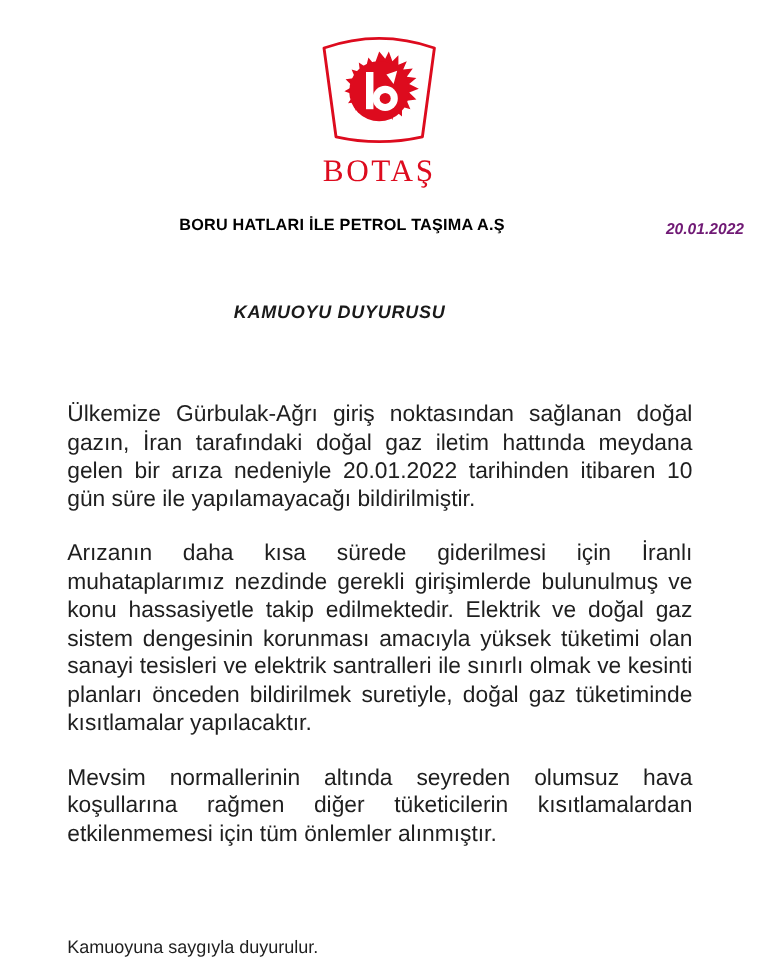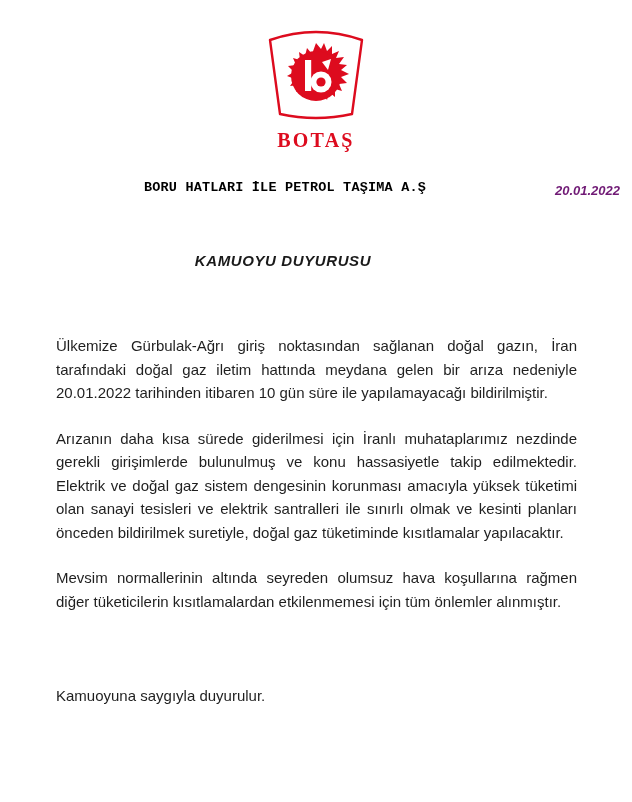--- a/index.html
+++ b/index.html
@@ -33,41 +33,41 @@
     align-items: center;
   }
   .logo-mark {
     width: 112px;
     height: 106px;
     display: block;
   }
   .logo-wordmark {
     margin-top: 2px;
     font-family: "Liberation Serif", serif;
-    font-weight: bold;
-    font-size: 20px;
+    font-weight: normal;
+    font-size: 26px;
     letter-spacing: 2.2px;
     color: #DD0B1E;
     line-height: 1;
   }
 
   
   .header-row {
     position: absolute;
     top: 180px;
     left: 0;
     right: 0;
     height: 42px;
   }
   .org-name {
     position: absolute;
     left: 0;
     right: 0;
     text-align: center;
-    font-family: Liberation Mono, monospace;
+    font-family: Liberation Sans, sans-serif;
     font-weight: bold;
     font-size: 13.5px;
     line-height: 16px;
     color: #000000;
     letter-spacing: 0.2px;
     padding-right: 62px;
   }
   .org-name .line2 {
     display: block;
   }
@@ -102,21 +102,21 @@
 
   
   .body-block {
     position: absolute;
     top: 334px;
     left: 56px;
     width: 521px;
   }
   .para {
     font-family: "Liberation Sans", sans-serif;
-    font-size: 15px;
+    font-size: 19px;
     line-height: 23.5px;
     color: #1f1f1f;
     text-align: justify;
     margin: 0 0 22px 0;
   }
   .para.last-justified {
     margin-bottom: 10px;
   }
   .closing {
     font-family: "Liberation Sans", sans-serif;

